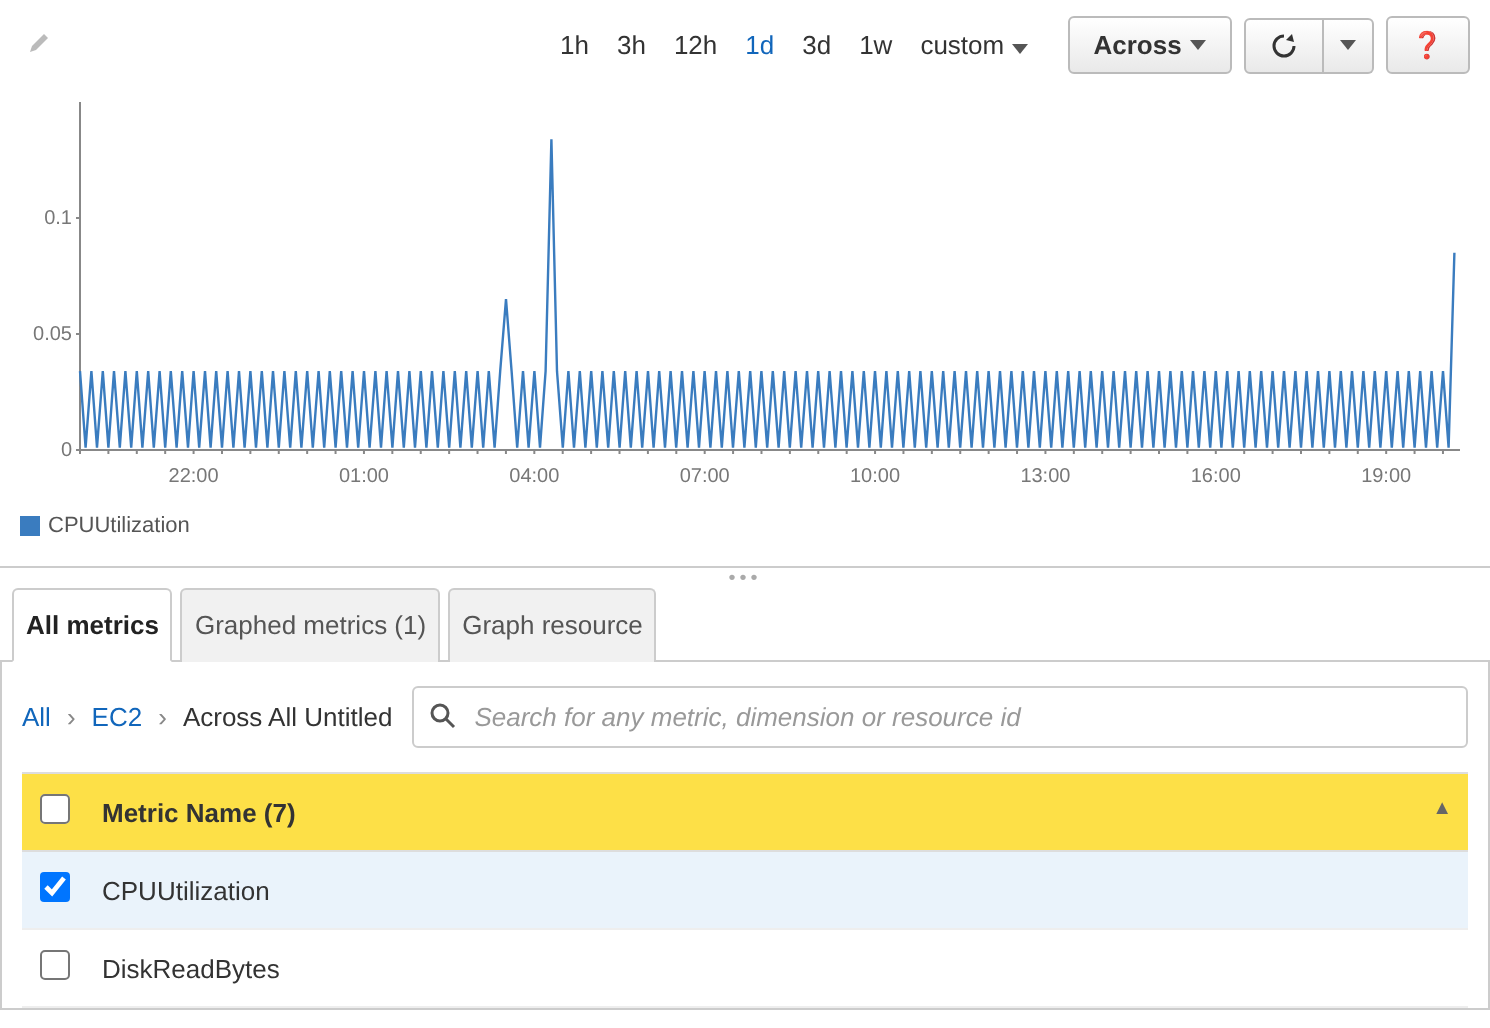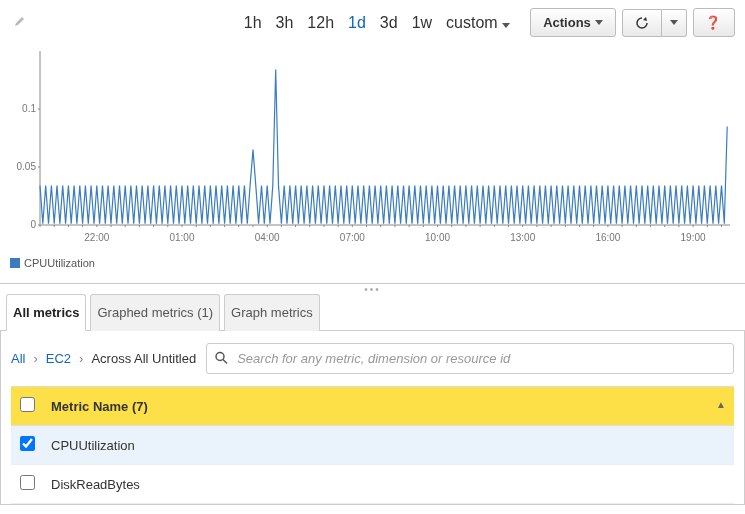--- a/index.html
+++ b/index.html
@@ -1,21 +1,21 @@
 <!DOCTYPE html>
 <html><head>
 <meta charset="utf-8">
 <style>
 * { box-sizing: border-box; margin: 0; padding: 0; }
 body { font-family: Arial, sans-serif; font-size: 13px; color: #333; background: #fff; width: 745px; }
 .header { display: flex; align-items: center; padding: 8px 10px; gap: 6px; }
 .title { font-size: 18px; color: #888; flex-shrink: 0; }
 .edit-icon { color: #bbb; font-size: 12px; margin-left: 4px; margin-right: auto; }
 .time-range { display: flex; gap: 2px; align-items: center; margin-right: 8px; }
-.time-link { color: #333; padding: 4px 6px; font-size: 16px; cursor: pointer; }
+.time-link { color: #333; padding: 4px 6px; font-size: 13px; cursor: pointer; }
 .time-link.active { color: #1166bb; font-weight: normal; }
 .btn { background: linear-gradient(#fff, #e9e9e9); border: 1px solid #bbb; border-radius: 3px; padding: 6px 12px; font-size: 13px; color: #333; cursor: pointer; display: inline-flex; align-items: center; gap: 4px; }
 .btn-group { display: flex; }
 .btn-group .btn { border-radius: 0; }
 .btn-group .btn:first-child { border-radius: 3px 0 0 3px; }
 .btn-group .btn:last-child { border-radius: 0 3px 3px 0; border-left: none; }
 .caret { display: inline-block; width: 0; height: 0; border-left: 4px solid transparent; border-right: 4px solid transparent; border-top: 5px solid #555; }
 .chart-area { padding: 0 10px 5px 10px; }
 .chart-svg { width: 100%; height: 200px; }
 .legend { padding: 4px 10px 10px 10px; font-size: 11px; color: #555; display: flex; align-items: center; }
@@ -56,21 +56,21 @@
   <div class="time-range">
     <span class="time-link">1h</span>
     <span class="time-link">3h</span>
     <span class="time-link">12h</span>
     <span class="time-link active">1d</span>
     <span class="time-link">3d</span>
     <span class="time-link">1w</span>
     <span class="time-link"><span>custom</span> <span class="caret"></span></span>
   </div>
   <button class="btn" style="font-weight:bold;">
-    <span>Actions</span> 
+    <span>Across</span> 
       <span class="caret"></span>
   </button>
   <div class="btn-group">
     <button class="btn">
       <svg width="14" height="14" viewBox="0 0 14 14">
           <path d="M7 2 A5 5 0 1 0 12 7" fill="none" stroke="#333" stroke-width="1.5"></path>
           <path d="M11 1 L12 5 L8 4 Z" fill="#333"></path>
         </svg>
     </button>
     <button class="btn" style="padding:6px 8px;">
@@ -156,21 +156,21 @@
 <div class="legend">
   <span class="legend-swatch"></span>
   <span>CPUUtilization</span>
 </div>
 
 <div class="splitter">•••</div>
 
 <div class="tabs">
   <div class="tab active">All metrics</div>
   <div class="tab">Graphed metrics (1)</div>
-  <div class="tab">Graph metrics</div>
+  <div class="tab">Graph resource</div>
 </div>
 
 <div class="panel">
   <div class="breadcrumb-row">
     <div class="breadcrumb">
       <a>All</a>
       <span class="sep">›</span>
       <a>EC2</a>
       <span class="sep">›</span>
       <span>Across All Untitled</span>

